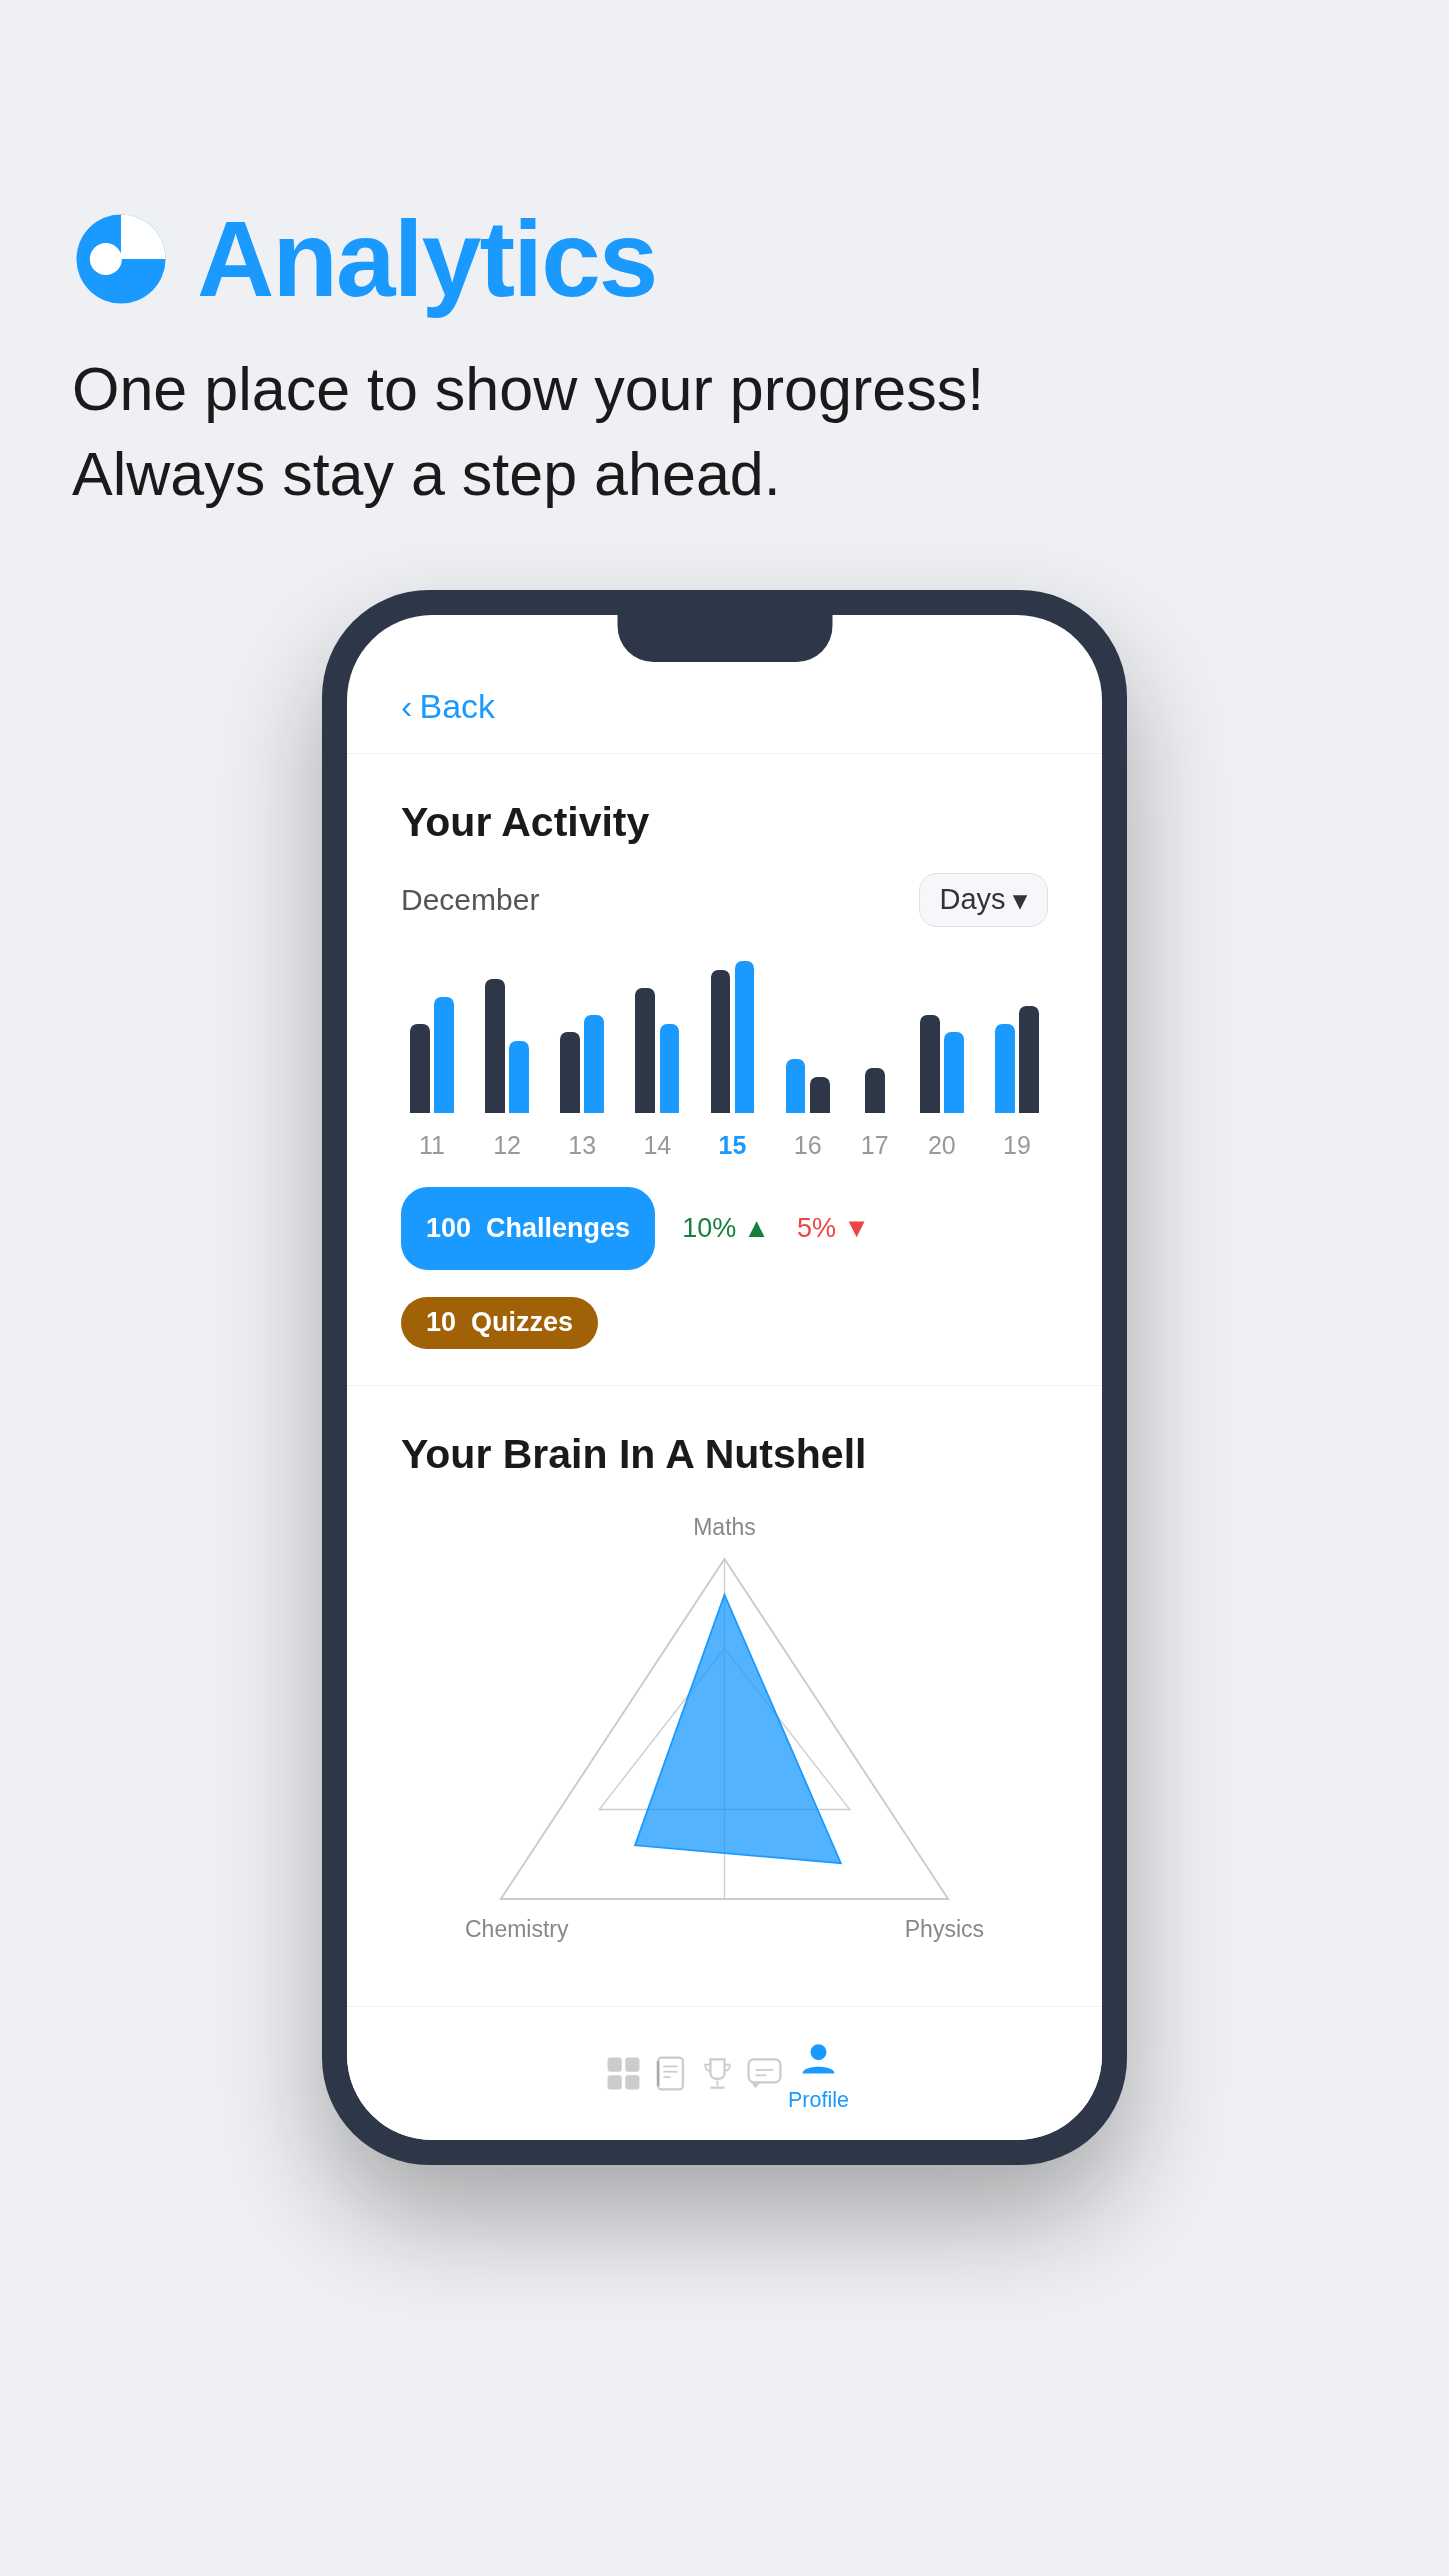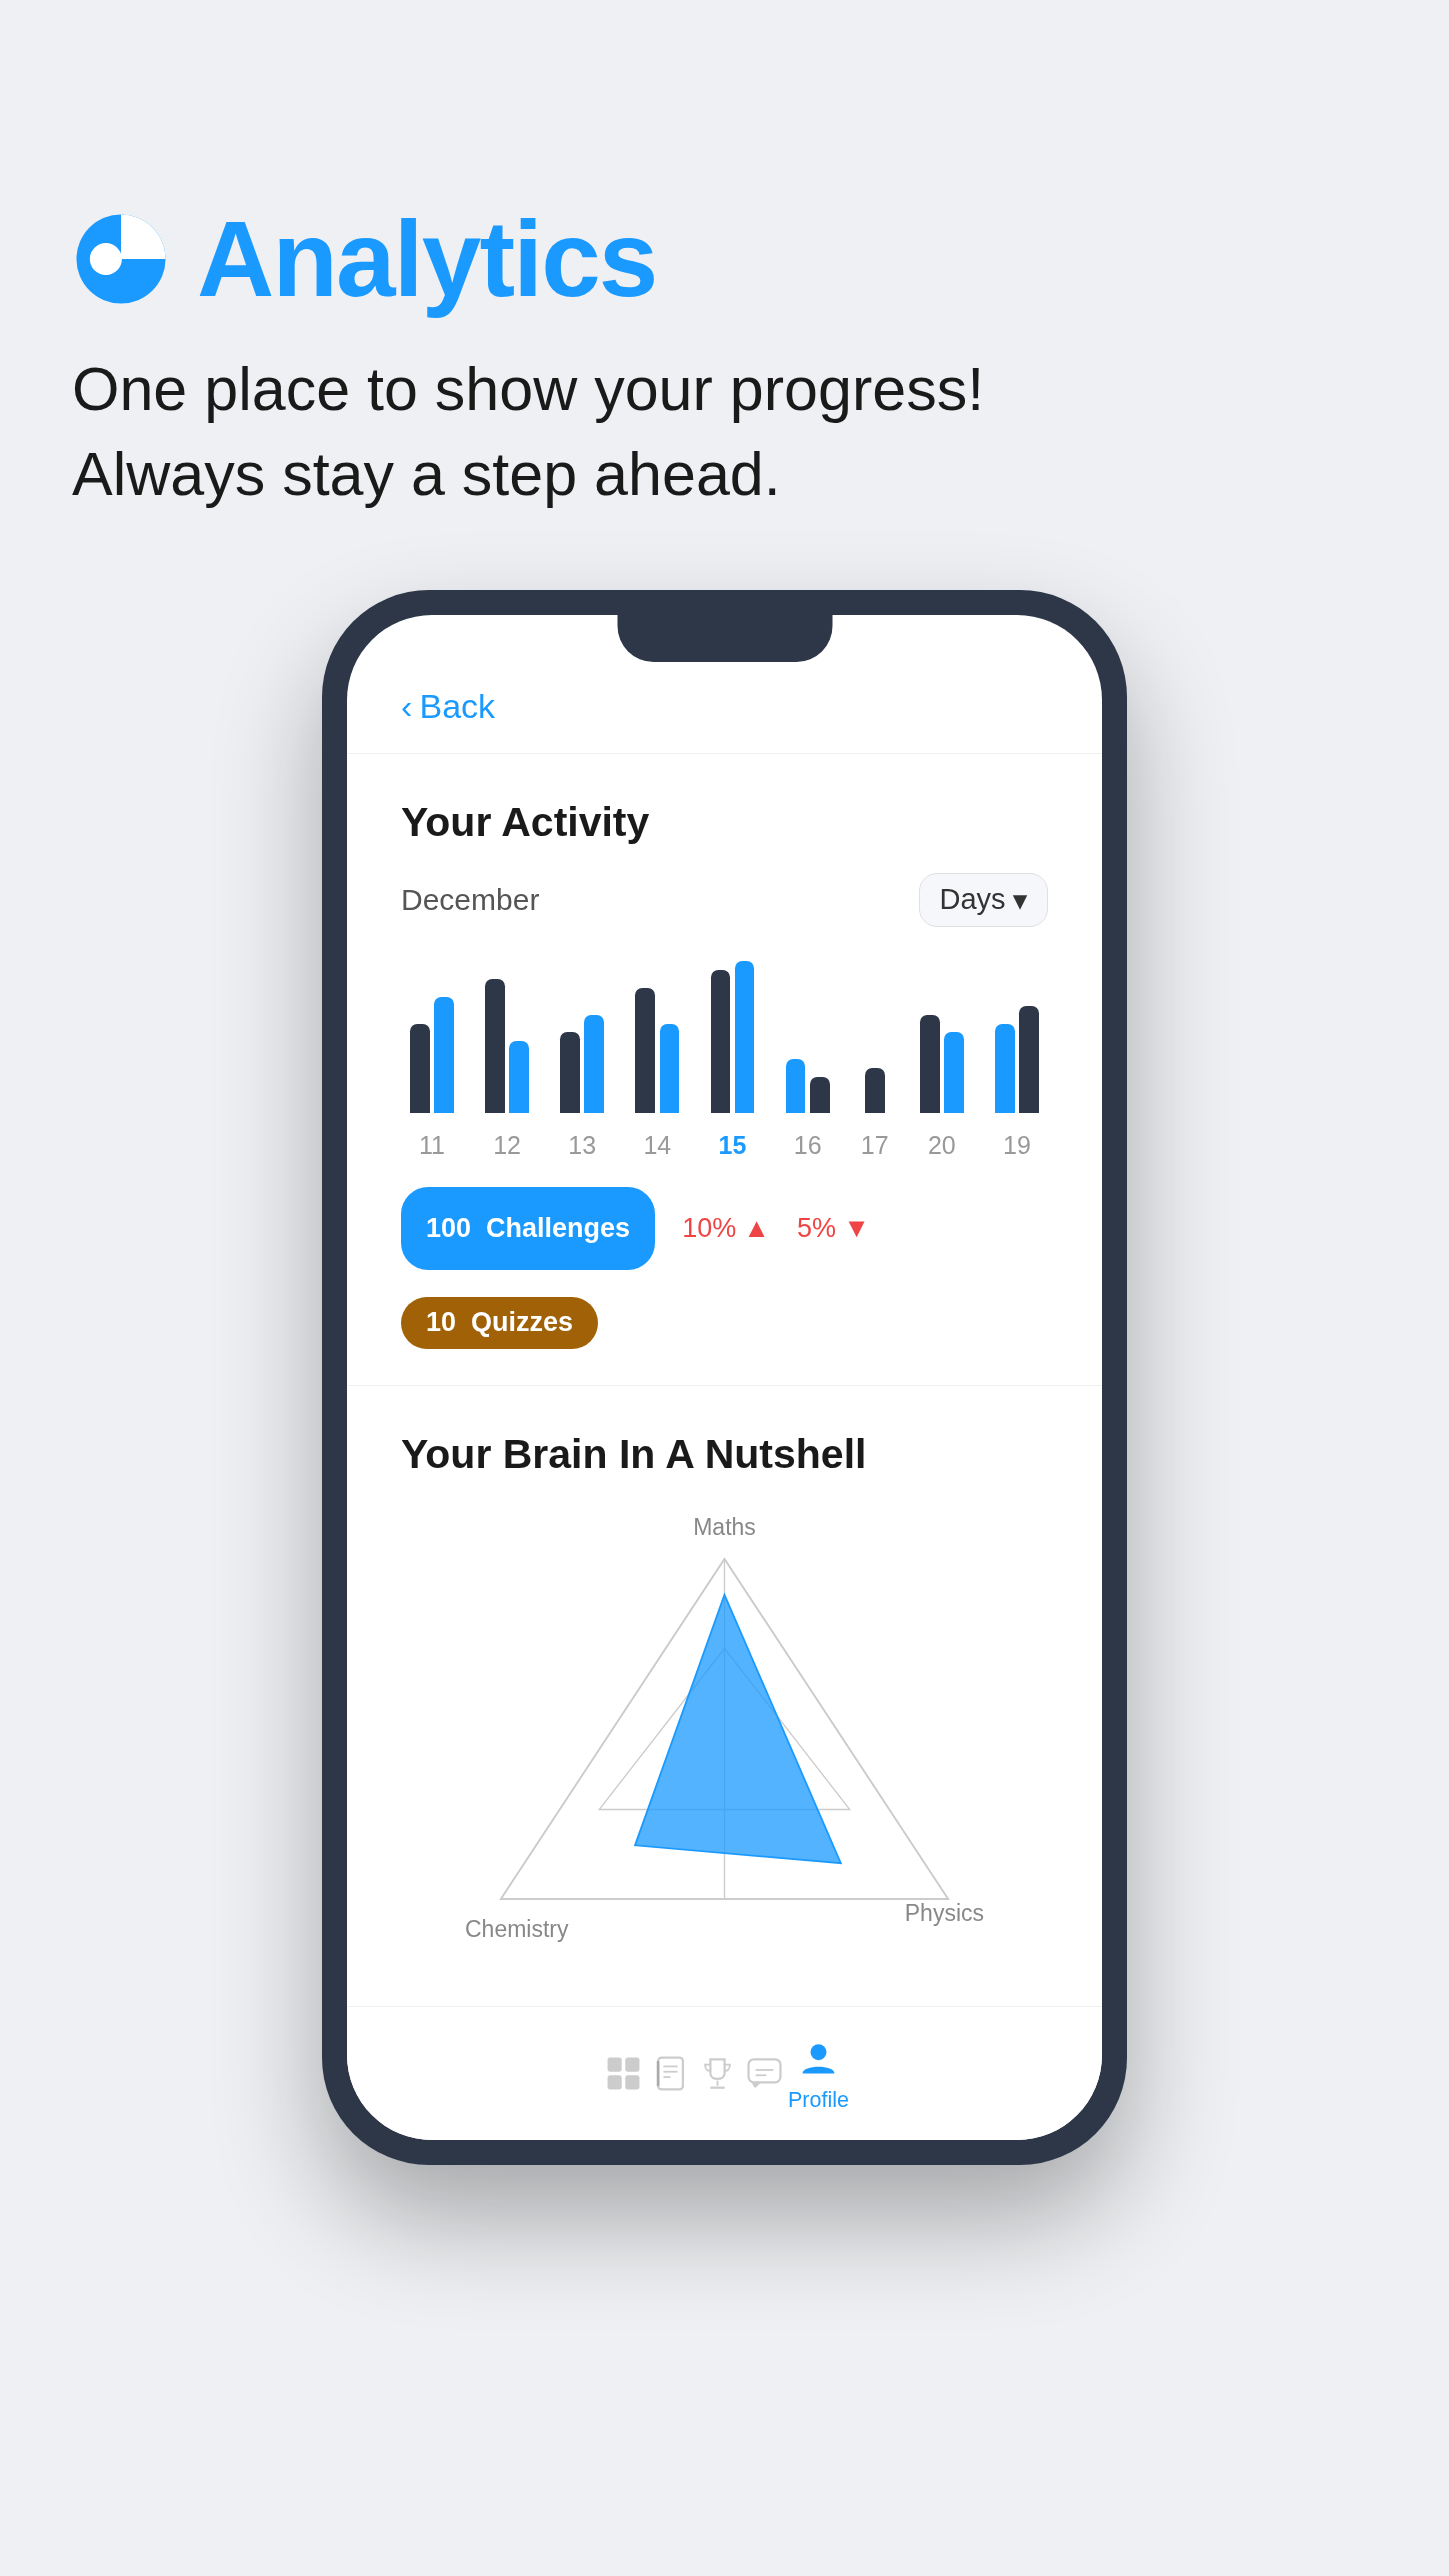--- a/index.html
+++ b/index.html
@@ -175,21 +175,21 @@
       padding: 26px 25px;
       font-size: 27px;
       font-weight: 600;
     }
     .stat-percent {
       display: flex;
       align-items: center;
       gap: 7.2px;
       font-size: 27px;
     }
-    .stat-green { color: #ef4444; }
+    .stat-green { color: #15803d; }
     .stat-red { color: #ef4444; }
     .pill-dark {
       background: #a16207;
       color: white;
       border-radius: 27px;
       padding: 10.7px 25px;
       font-size: 27px;
       font-weight: 600;
     }
 
@@ -212,21 +212,21 @@
     .radar-label.top {
       top: 0;
       left: 50%;
       transform: translateX(-50%);
     }
     .radar-label.bottom-left {
       bottom: 0;
       left: 0;
     }
     .radar-label.bottom-right {
-      bottom: 16px;
+      bottom: 0;
       right: 0;
     }
 
     
     .bottom-nav {
       display: flex;
       justify-content: center;
       align-items: center;
       padding: 27px 36px;
       border-top: 1.3px solid #f0f0f0;

